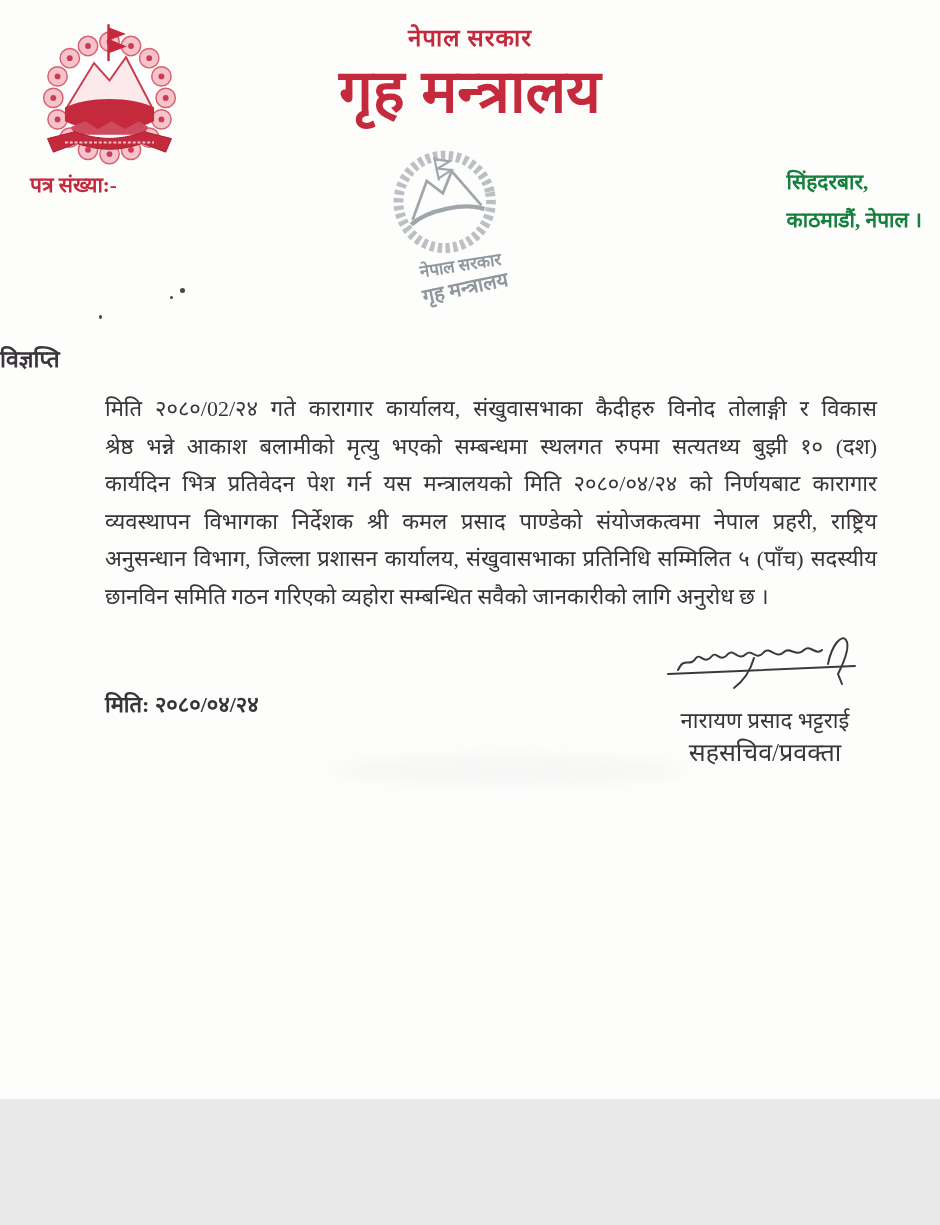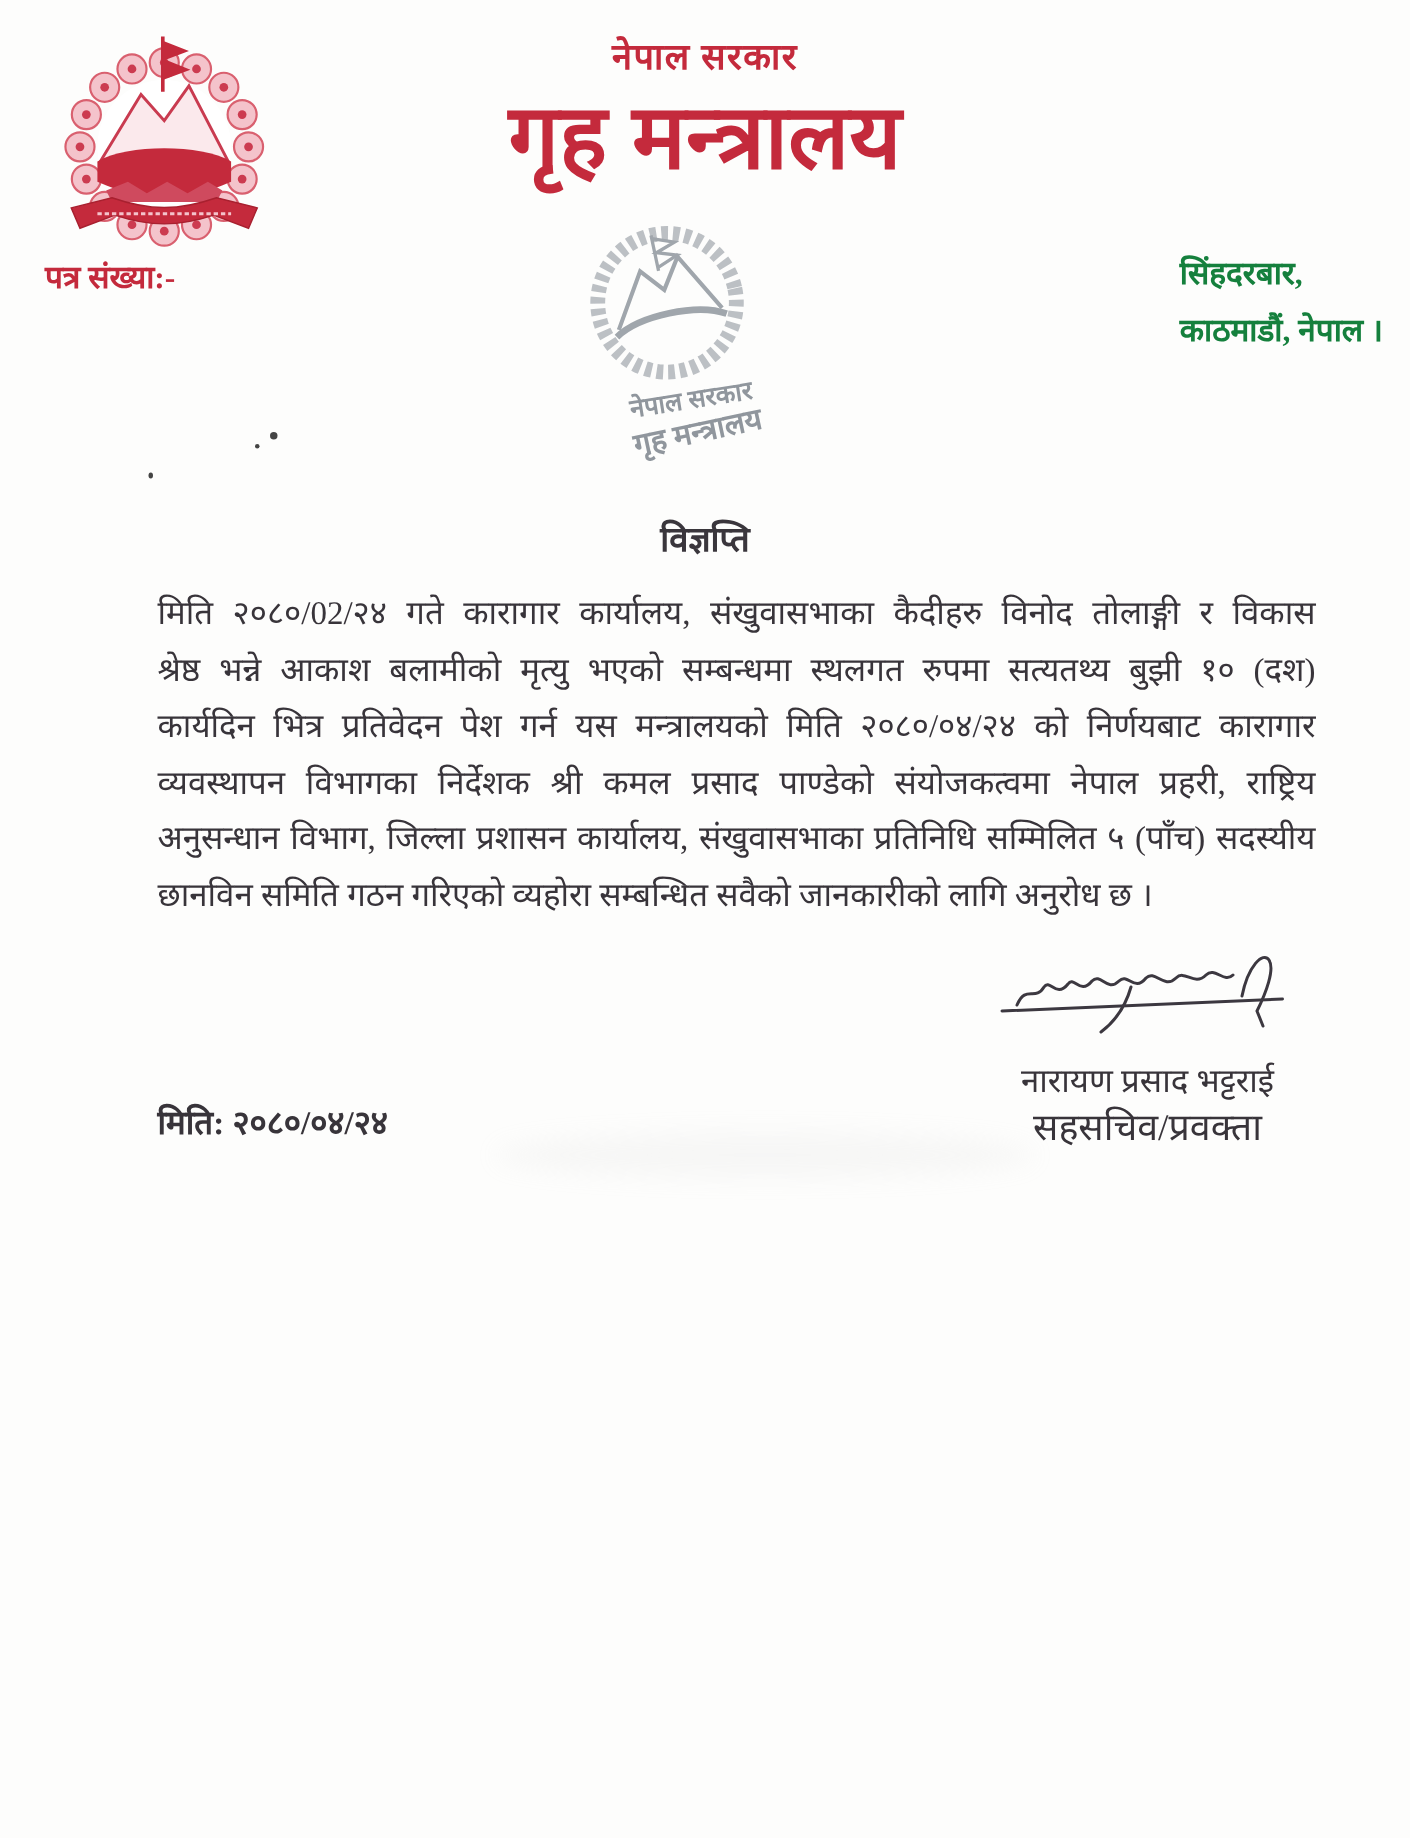--- a/index.html
+++ b/index.html
@@ -1,18 +1,18 @@
 <!DOCTYPE html>
 <html><head>
 <meta charset="utf-8">
 <style>
   html,body{margin:0;padding:0;background:#e9e9e9;}
   .page{
     position:relative;
-    width:940px;height:1225px;
+    width:940px;height:1099px;
     margin:0 auto;
     background:#fdfdfc;
     overflow:hidden;
     font-family:"Liberation Serif","DejaVu Serif",serif;
   }
   
   .gov-title{
     position:absolute;top:20px;left:0;right:0;
     text-align:center;
     color:#c42a3c;
@@ -51,37 +51,37 @@
   .stamp-text{
     text-align:center;color:#7d858d;
     font-weight:bold;line-height:22px;
     margin-top:-6px;
   }
   .stamp-text .s1{font-size:17px;transform:rotate(3deg);display:block;}
   .stamp-text .s2{font-size:20px;display:block;}
   
   .notice-title{
     position:absolute;top:342px;left:0;right:0;
-    text-align:center;color:#3a363c;
+    text-align:left;color:#3a363c;
     font-size:23px;font-weight:bold;
   }
   .body-text{
     position:absolute;top:390px;left:105px;width:772px;
     color:#38343a;font-size:22px;
   }
   .body-line{
     line-height:37.5px;
     text-align:justify;text-align-last:justify;
     white-space:normal;
   }
   .body-line.last{text-align-last:left;}
   
   .date-line{
     position:absolute;top:688px;left:105px;
-    color:#38343a;font-size:22px;font-weight:bold;margin-top:44px;
+    color:#38343a;font-size:22px;font-weight:bold;
   }
   .sign-block{
     position:absolute;top:628px;left:625px;width:280px;
     text-align:center;color:#38343a;
   }
   .sign-svg{display:block;margin:0 auto;}
   .sign-name{font-size:22px;line-height:30px;margin-top:16px;}
   .sign-title{font-size:25px;line-height:34px;}
   
   .speck{position:absolute;background:#444;border-radius:50%;}

